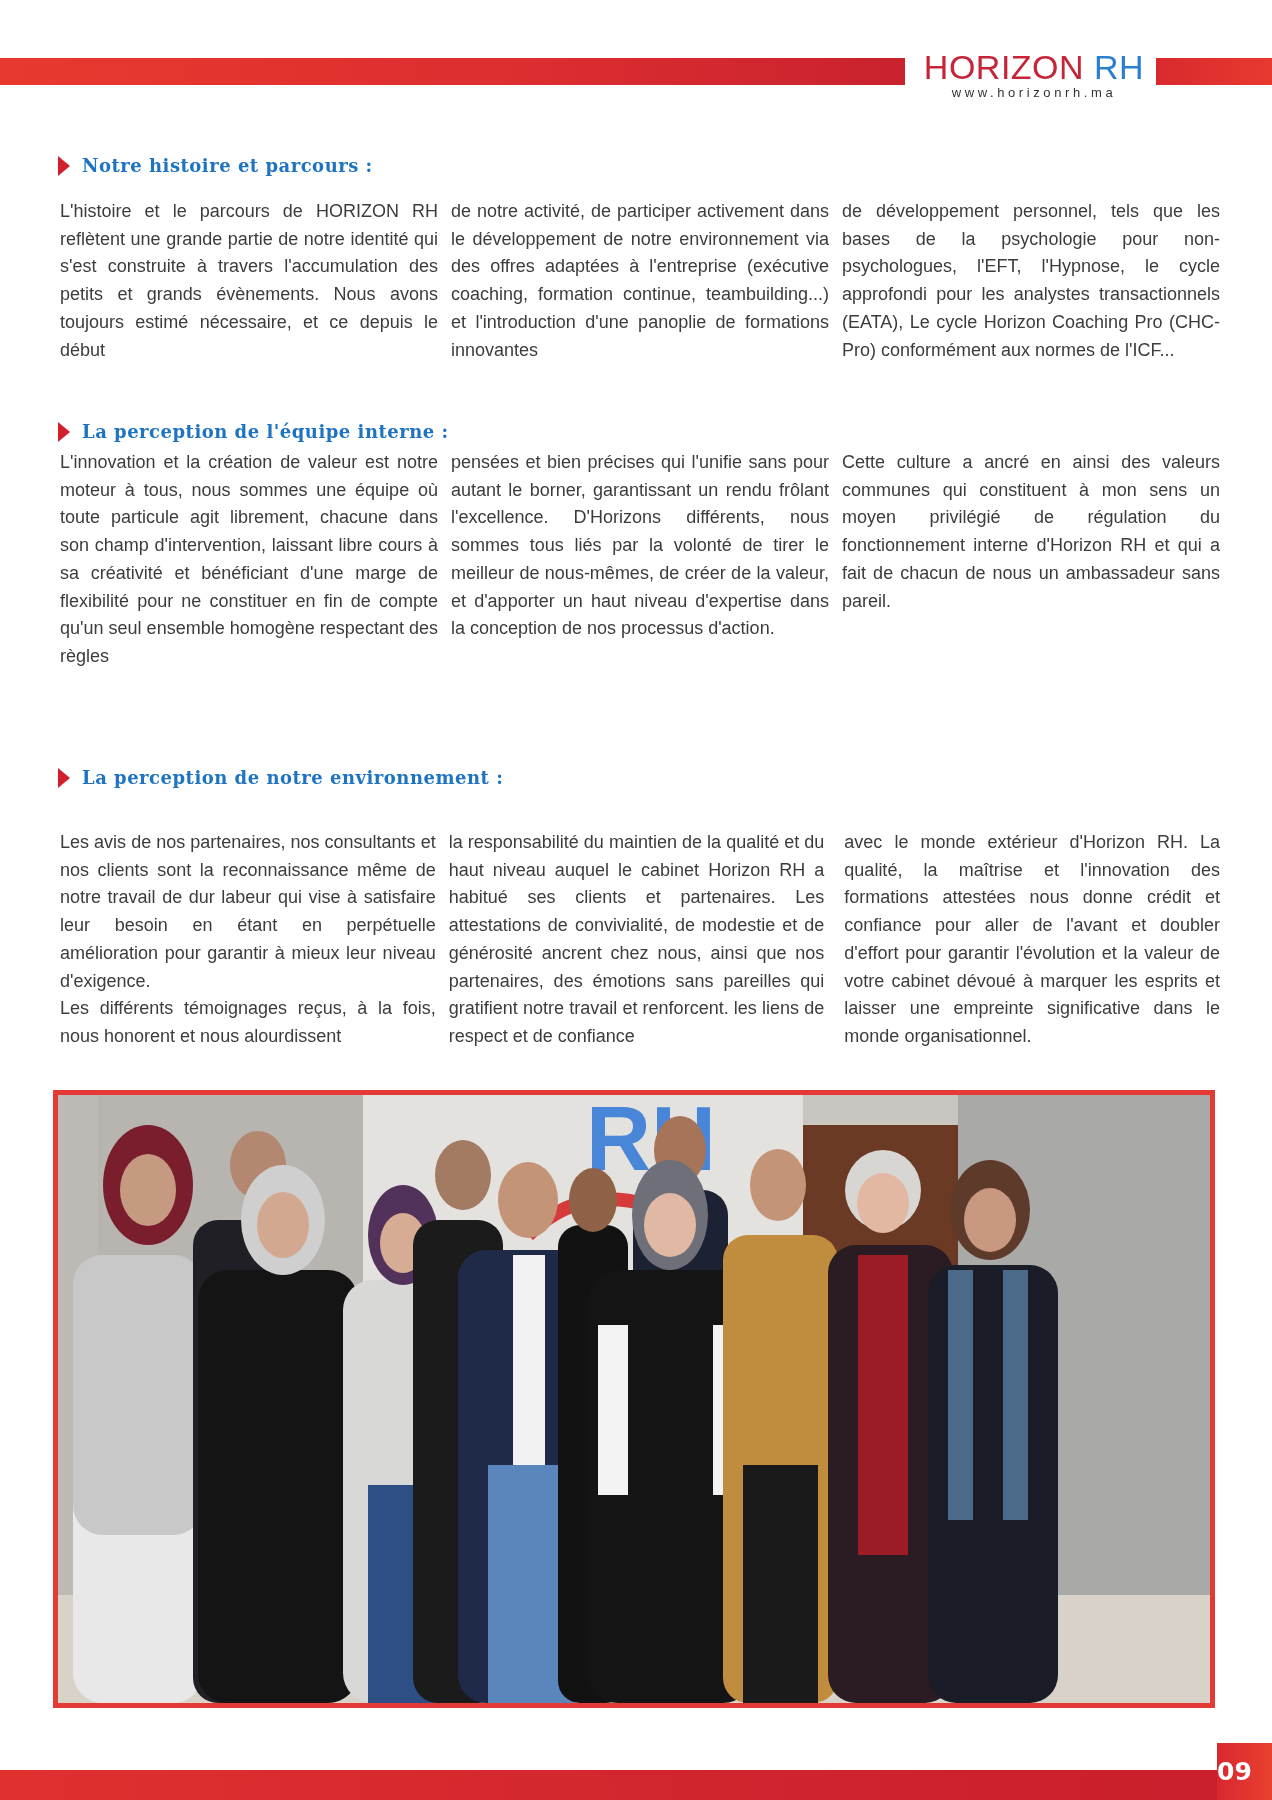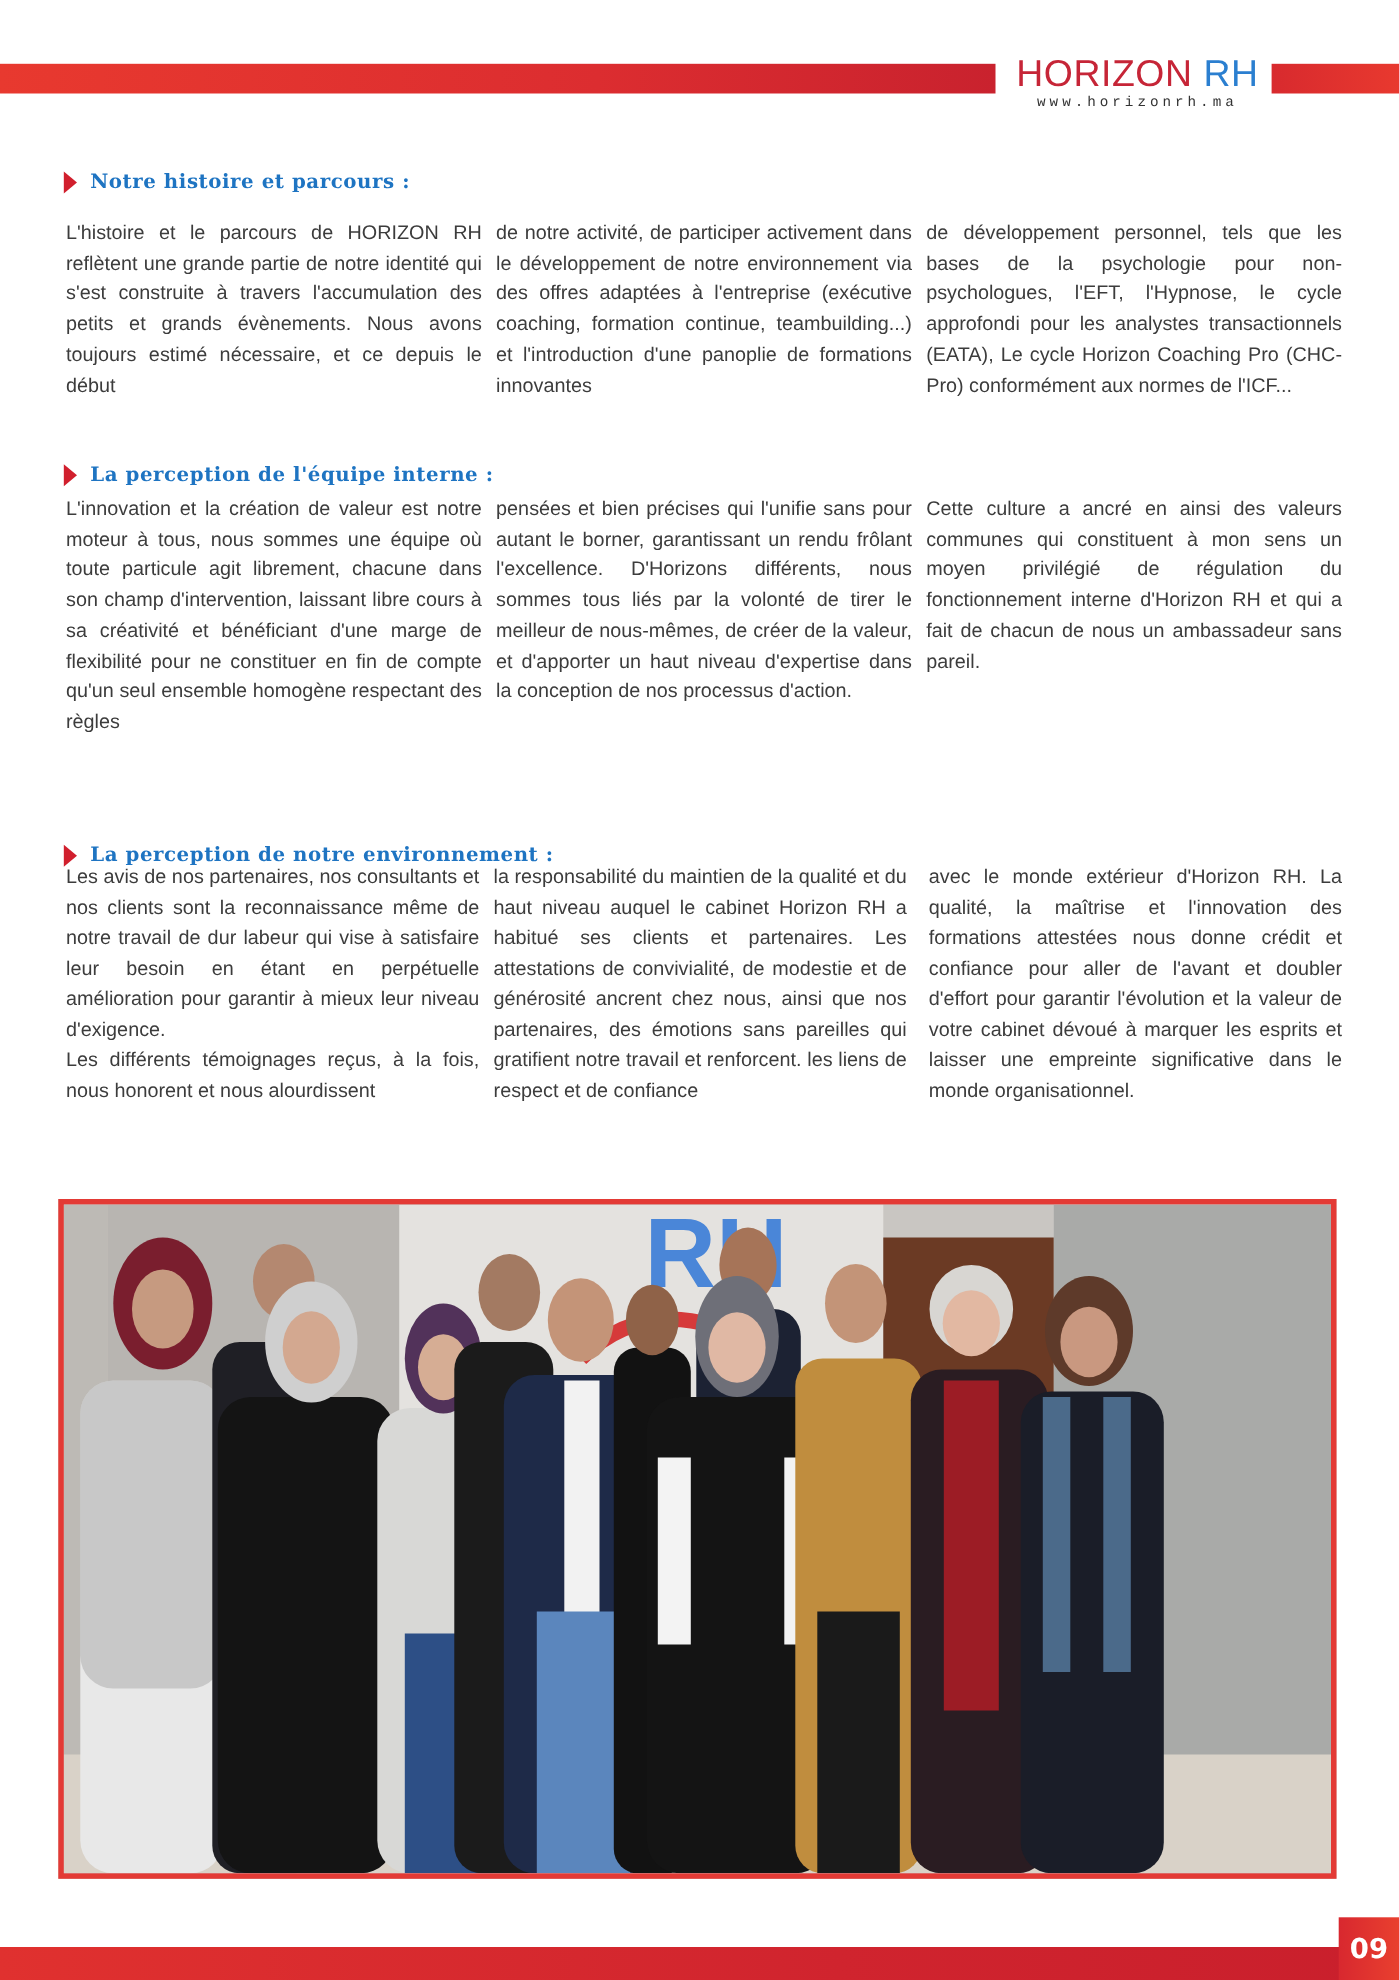--- a/index.html
+++ b/index.html
@@ -17,21 +17,21 @@
     }
     .logo {
       position: absolute; left: 918px; top: 50px; width: 232px; text-align: center;
     }
     .logo-title {
       font-family: Liberation Sans, sans-serif; font-size: 34px; line-height: 34px; letter-spacing: 0.5px;
     }
     .logo-title .horizon { color: #c62537; }
     .logo-title .rh { color: #2b7fd0; }
     .logo-url {
-      font-family: Liberation Mono, monospace; font-size: 13px; letter-spacing: 3.6px; color: #333333; margin-top: 1px;
+      font-family: Liberation Sans, sans-serif; font-size: 13px; letter-spacing: 3.6px; color: #333333; margin-top: 1px;
     }
 
     
     .section-heading {
       position: absolute; left: 58px; display: flex; align-items: center;
     }
     .arrow {
       width: 0; height: 0; border-top: 10px solid transparent; border-bottom: 10px solid transparent;
       border-left: 12px solid #d11f2d; margin-right: 12px;
     }
@@ -52,21 +52,21 @@
     .photo-frame svg { display: block; width: 100%; height: 100%; }
 
     
     .bottom-bar {
       position: absolute; left: 0; top: 1770px; width: 1272px; height: 30px;
       background: linear-gradient(to right, #e0312f, #d0242e 60%, #c91f2c);
     }
     .page-number-box {
       position: absolute; left: 1217px; top: 1743px; width: 55px; height: 57px;
       background: linear-gradient(to right, #d8282f, #e9402f);
-      display: flex; align-items: center; justify-content: center;
+      display: flex; align-items: center; justify-content: flex-start;
     }
     .page-number {
       color: #ffffff; font-family: "DejaVu Sans", sans-serif; font-weight: bold; font-size: 25px; margin-top: 0px;
     }
   </style>
 </head>
 <body>
 
 <div class="top-bar-left"></div>
 <div class="logo">
@@ -107,21 +107,21 @@
   </div>
   <div class="col">
     <p>Cette culture a ancré en ainsi des valeurs communes qui constituent à mon sens un moyen privilégié de régulation du fonctionnement interne d'Horizon RH et qui a fait de chacun de nous un ambassadeur sans pareil.</p>
   </div>
 </div>
 
 <div class="section-heading" style="top:767px;">
   <span class="arrow"></span>
   <span class="heading-text">La perception de notre environnement :</span>
 </div>
-<div class="columns" style="top:784px;">
+<div class="columns" style="top:829px;">
   <div class="col" style="margin-right:13px;">
     <p>Les avis de nos partenaires, nos consultants et nos clients sont la reconnaissance même de notre travail de dur labeur qui vise à satisfaire leur besoin en étant en perpétuelle amélioration pour garantir à mieux leur niveau d'exigence.</p>
     <p>Les différents témoignages reçus, à la fois, nous honorent et nous alourdissent</p>
   </div>
   <div class="col" style="margin-right:20px;">
     <p>la responsabilité du maintien de la qualité et du haut niveau auquel le cabinet Horizon RH a habitué ses clients et partenaires. Les attestations de convivialité, de modestie et de générosité ancrent chez nous, ainsi que nos partenaires, des émotions sans pareilles qui gratifient notre travail et renforcent. les liens de respect et de confiance</p>
   </div>
   <div class="col">
     <p>avec le monde extérieur d'Horizon RH. La qualité, la maîtrise et l'innovation des formations attestées nous donne crédit et confiance pour aller de l'avant et doubler d'effort pour garantir l'évolution et la valeur de votre cabinet dévoué à marquer les esprits et laisser une empreinte significative dans le monde organisationnel.</p>
   </div>

